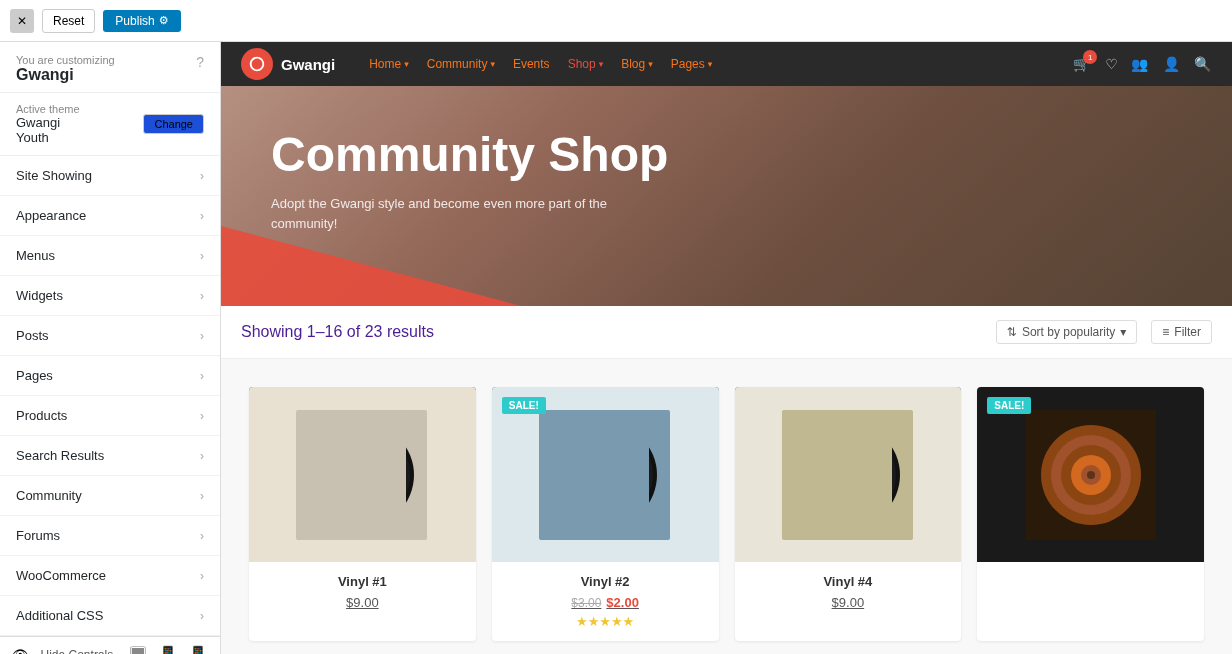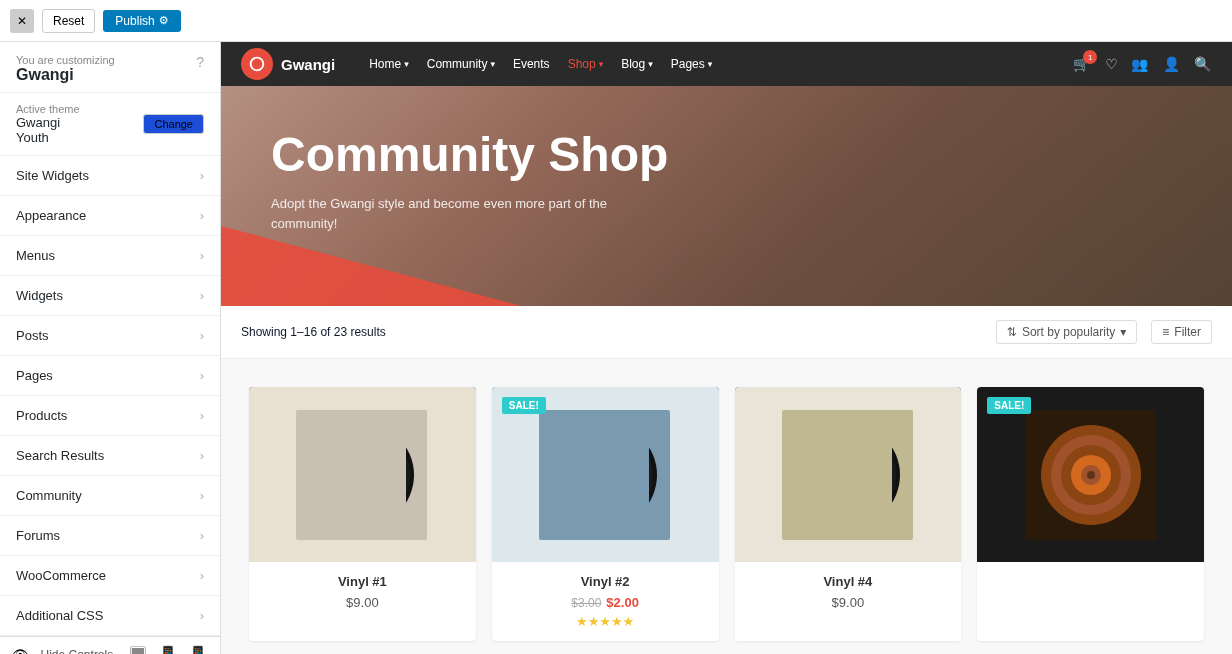--- a/index.html
+++ b/index.html
@@ -62,21 +62,21 @@
 
     
     .site-nav {
       background: #2a2a2a; color: #fff; height: 44px; display: flex; align-items: center; padding: 0 20px; gap: 24px; flex-shrink: 0;
     }
     .site-nav .logo { display: flex; align-items: center; gap: 8px; }
     .site-nav .logo-icon { width: 32px; height: 32px; background: #e74c3c; border-radius: 50%; display: flex; align-items: center; justify-content: center; }
     .site-nav .logo-icon svg { width: 18px; height: 18px; fill: #fff; }
     .site-nav .logo-name { font-size: 15px; font-weight: 700; color: #fff; }
     .site-nav .nav-links { display: flex; gap: 18px; margin-left: 10px; }
-    .site-nav .nav-link { font-size: 12px; color: #ffffff; cursor: pointer; display: flex; align-items: center; gap: 3px; }
+    .site-nav .nav-link { font-size: 12px; color: #f97316; cursor: pointer; display: flex; align-items: center; gap: 3px; }
     .site-nav .nav-link.active { color: #e74c3c; }
     .site-nav .nav-right { margin-left: auto; display: flex; align-items: center; gap: 14px; }
     .site-nav .nav-icon { color: #ccc; font-size: 14px; cursor: pointer; }
     .cart-icon-wrap { position: relative; }
     .cart-badge { position: absolute; top: -6px; right: -6px; background: #e74c3c; color: #fff; border-radius: 50%; width: 14px; height: 14px; font-size: 8px; display: flex; align-items: center; justify-content: center; }
 
     
     .hero {
       position: relative; height: 220px; overflow: hidden; flex-shrink: 0;
       background: linear-gradient(to right, rgba(0,0,0,0.5) 0%, rgba(0,0,0,0.2) 100%), #8b6a5a;
@@ -95,21 +95,21 @@
     .hero-content { position: relative; z-index: 2; padding: 40px 50px; }
     .hero-title { font-size: 48px; font-weight: 800; color: #fff; line-height: 1.2; margin-bottom: 10px; }
     .hero-subtitle { font-size: 13px; color: rgba(255,255,255,0.85); max-width: 400px; line-height: 1.6; }
 
     
     .shop-content { flex: 1; overflow-y: auto; background: #f8f8f8; padding: 0; }
     .shop-toolbar {
       display: flex; align-items: center; justify-content: space-between;
       padding: 14px 20px; background: #fff; border-bottom: 1px solid #eee;
     }
-    .results-count { font-size: 12px; color: #0f172a; }
+    .results-count { font-size: 16px; color: #4c1d95; }
     .toolbar-right { display: flex; align-items: center; gap: 14px; }
     .sort-select {
       display: flex; align-items: center; gap: 5px; font-size: 12px; color: #555; cursor: pointer;
       border: 1px solid #ddd; border-radius: 3px; padding: 4px 10px; background: #fff;
     }
     .filter-btn {
       display: flex; align-items: center; gap: 5px; font-size: 12px; color: #555; cursor: pointer;
       border: 1px solid #ddd; border-radius: 3px; padding: 4px 10px; background: #fff;
     }
 
@@ -121,21 +121,21 @@
     .product-card {
       background: #fff; margin: 8px; border-radius: 4px; overflow: hidden; box-shadow: 0 1px 3px rgba(0,0,0,0.08);
     }
     .product-image-wrap { position: relative; background: #0c4a6e; height: 175px; display: flex; align-items: center; justify-content: center; overflow: hidden; }
     .sale-badge {
       position: absolute; top: 10px; left: 10px; background: #2dcbcb; color: #fff;
       font-size: 10px; font-weight: 700; padding: 3px 7px; border-radius: 2px; z-index: 2;
     }
     .product-info { padding: 12px 14px; text-align: center; }
     .product-name { font-size: 13px; font-weight: 600; color: #333; margin-bottom: 6px; }
-    .product-price { font-size: 13px; color: #555; }
+    .product-price { font-size: 13px; color: #555; text-decoration: underline; }
     .product-price .old-price { text-decoration: line-through; color: #aaa; margin-right: 5px; font-size: 12px; }
     .product-price .new-price { color: #e74c3c; font-weight: 700; }
     .stars { color: #f4c430; font-size: 13px; margin-top: 4px; }
   </style>
 </head>
 <body>
 
 <div class="admin-bar">
   <button class="close-btn">✕</button>
   <button class="reset-btn">Reset</button>
@@ -155,21 +155,21 @@
     </div>
     <div class="active-theme-section">
       <div class="theme-info">
         <div class="label">Active theme</div>
         <div class="name">Gwangi Youth</div>
       </div>
       <button class="change-btn">Change</button>
     </div>
     <div class="nav-items" id="nav-items-container">
         <div class="nav-item">
-          <span>Site Widgets</span>
+          <span>Site Showing</span>
           <span class="chevron">›</span>
         </div>
         <div class="nav-item">
           <span>Appearance</span>
           <span class="chevron">›</span>
         </div>
         <div class="nav-item">
           <span>Menus</span>
           <span class="chevron">›</span>
         </div>

